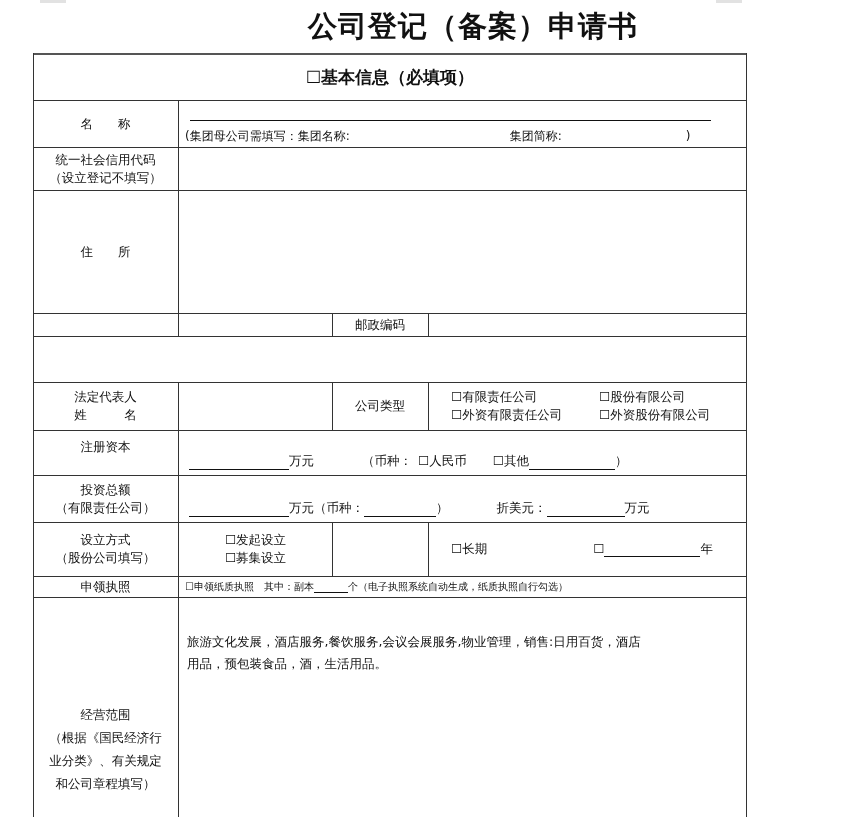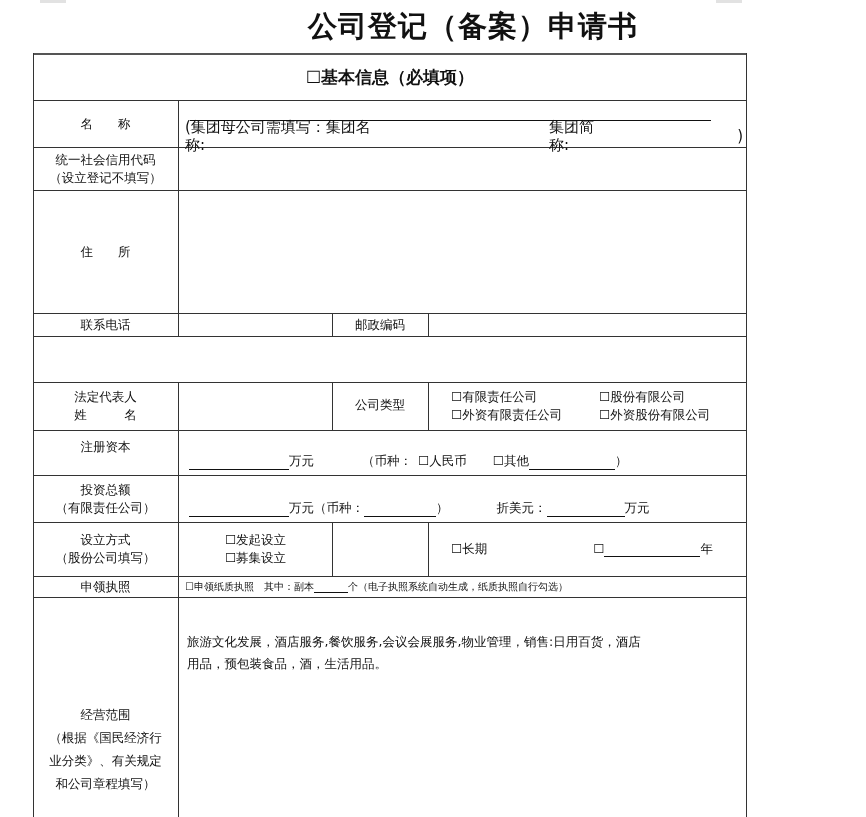--- a/index.html
+++ b/index.html
@@ -53,49 +53,48 @@
   <div class="vline" style="left:395px;top:260px;height:23px;"></div>
   <div class="vline" style="left:299px;top:329px;height:48px;"></div>
   <div class="vline" style="left:395px;top:329px;height:48px;"></div>
   <div class="vline" style="left:299px;top:469px;height:54px;"></div>
   <div class="vline" style="left:395px;top:469px;height:54px;"></div>
 
   <div class="cell section" style="left:0;top:0;width:714px;height:47px;">☐基本信息（必填项）</div>
 
   <div class="cell" style="left:0;top:47px;width:145px;height:47px;">名　　称</div>
   <div style="position:absolute;left:157px;top:67px;width:521px;height:1px;background:#111;"></div>
-  <div class="cell left" style="left:152px;top:74px;width:558px;height:18px;font-size:15px;">
+  <div class="cell left" style="left:152px;top:74px;width:558px;height:18px;font-size:12px;">
     <span>(集团母公司需填写：集团名称:</span>
     <span style="display:inline-block;width:160px;height:14px;"></span>
     <span>集团简称:</span>
     <span style="display:inline-block;width:124px;height:14px;"></span>
     <span>)</span>
   </div>
 
   <div class="cell two" style="left:0;top:94px;width:145px;height:43px;">
     <span>统一社会信用代码</span>
     <span>（设立登记不填写）</span>
   </div>
   <div class="cell" style="left:146px;top:94px;width:567px;height:43px;"></div>
 
   <div class="cell" style="left:0;top:137px;width:145px;height:123px;">住　　所</div>
   <div class="cell" style="left:146px;top:137px;width:567px;height:123px;"></div>
 
-  <div class="cell" style="left:0;top:260px;width:145px;height:23px;">联系电话</div>
   <div class="cell" style="left:146px;top:260px;width:153px;height:23px;"></div>
   <div class="cell" style="left:299px;top:260px;width:96px;height:23px;">邮政编码</div>
   <div class="cell" style="left:396px;top:260px;width:317px;height:23px;"></div>
 
 
   <div class="cell two" style="left:0;top:329px;width:145px;height:48px;">
     <span>法定代表人</span>
     <span>姓　　　名</span>
   </div>
   <div class="cell" style="left:146px;top:329px;width:153px;height:48px;"></div>
-  <div class="cell" style="left:299px;top:329px;width:96px;height:48px;font-family:Liberation Mono, monospace;">公司类型</div>
+  <div class="cell" style="left:299px;top:329px;width:96px;height:48px;">公司类型</div>
   <div class="cell left" style="left:396px;top:329px;width:317px;height:48px;padding-left:22px;flex-wrap:wrap;align-content:center;">
     <span class="opt" style="width:148px;">☐有限责任公司</span>
     <span class="opt">☐股份有限公司</span>
     <span class="opt" style="width:148px;">☐外资有限责任公司</span>
     <span class="opt">☐外资股份有限公司</span>
   </div>
 
   <div class="cell" style="left:0;top:377px;width:145px;height:45px;align-items:flex-start;padding-top:8px;">注册资本</div>
   <div class="cell left" style="left:146px;top:377px;width:567px;height:45px;align-items:flex-end;padding-bottom:5px;padding-left:10px;">
     <span class="u" style="width:100px;"></span>

